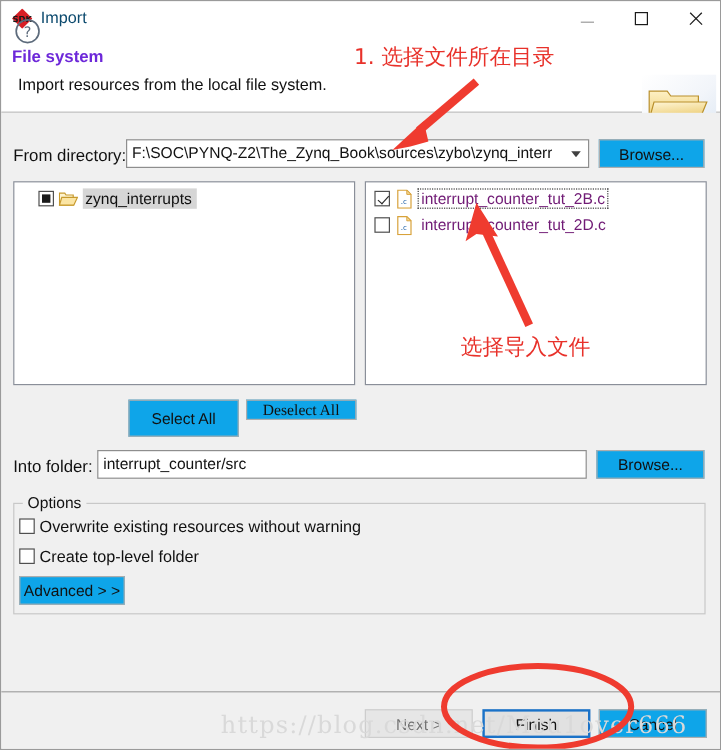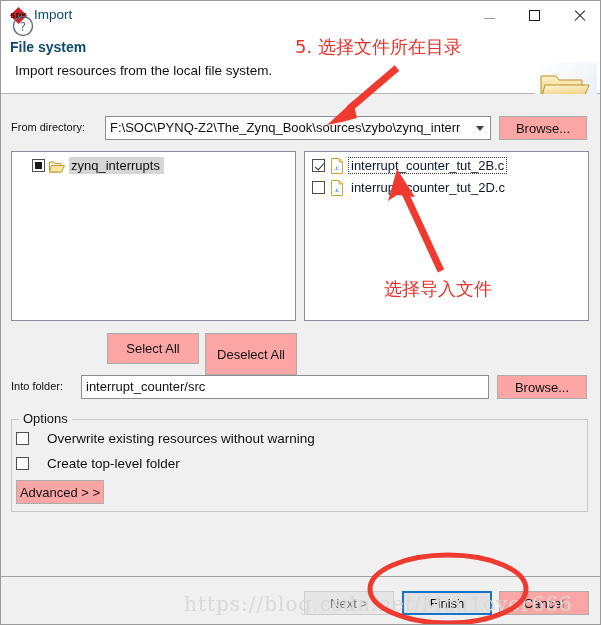--- a/index.html
+++ b/index.html
@@ -88,21 +88,21 @@
     height: 64px;
     background: #ffffff;
     border-bottom: 1px solid #b5b5b5;
     box-sizing: border-box;
   }
   .header-title {
     position: absolute;
     left: 9px; top: 9px;
     font-size: 14px;
     font-weight: bold;
-    color: #0c4a6e;
+    color: #6d28d9;
   }
   .header-desc {
     position: absolute;
     left: 14px; top: 33px;
     font-size: 13.5px;
     color: #111111;
   }
   .header-folder-icon {
     position: absolute;
     left: 534px; top: 32px;
@@ -113,21 +113,21 @@
   .body-area {
     position: absolute;
     left: 0; top: 93px;
     width: 601px;
     height: 482px;
     background: #f0f0f0;
   }
 
   .lbl {
     position: absolute;
-    font-size: 11px;
+    font-size: 14px;
     color: #111111;
     white-space: nowrap;
   }
 
   
   .combo {
     position: absolute;
     left: 104px; top: 115px;
     width: 386px; height: 24px;
     background: #ffffff;
@@ -148,21 +148,21 @@
     right: 6px; top: 9px;
     width: 0; height: 0;
     border-left: 4px solid transparent;
     border-right: 4px solid transparent;
     border-top: 5px solid #000000;
     opacity: 0.75;
   }
 
   .btn {
     position: absolute;
-    background: #fca5a5;
+    background: #0ea5e9;
     border: 1px solid #adadad;
     box-sizing: border-box;
     font-family: "Liberation Sans", sans-serif;
     font-size: 13px;
     color: #111111;
     display: flex;
     align-items: center;
     justify-content: center;
     cursor: default;
     padding: 0;
@@ -227,36 +227,36 @@
   .file-row {
     position: absolute;
     left: 7px;
     height: 19px;
     display: flex;
     align-items: center;
     gap: 5px;
   }
   .file-row-label {
     font-size: 13px;
-    color: #0f172a;
+    color: #701a75;
     white-space: nowrap;
     padding: 0 2px;
   }
   .file-row-label.focused {
     outline: 1px dotted #3a3a3a;
     outline-offset: 0px;
   }
 
   .folder-ico { width: 16px; height: 13px; flex: 0 0 auto; }
   .cfile-ico  { width: 14px; height: 16px; flex: 0 0 auto; }
 
   
   .btn-filter   { left: 10px;  top: 332px; width: 90px; height: 25px; }
   .btn-selall   { left: 106px; top: 332px; width: 92px; height: 31px; text-align: right; }
-  .btn-deselall { left: 204px; top: 332px; width: 92px; height: 42px; }
+  .btn-deselall { left: 204px; top: 332px; width: 92px; height: 17px; font-family: Liberation Serif, serif; }
 
   .into-label { left: 10px; top: 379px; }
   .into-input {
     position: absolute;
     left: 80px; top: 374px;
     width: 408px; height: 24px;
     background: #ffffff;
     border: 1px solid #8e8e8e;
     box-sizing: border-box;
   }
@@ -282,21 +282,21 @@
     background: #f0f0f0;
     padding: 0 4px;
     font-size: 13px;
     color: #111111;
   }
   .opt-row {
     position: absolute;
     left: 15px;
     display: flex;
     align-items: center;
-    gap: 18px;
+    gap: 4px;
   }
   .opt-row-label { font-size: 13.5px; color: #111111; white-space: nowrap; }
   .btn-advanced { left: 15px; top: 479px; width: 88px; height: 24px; }
 
   
   .footer {
     position: absolute;
     left: 0; top: 575px;
     width: 601px; height: 50px;
     background: #f0f0f0;
@@ -474,21 +474,21 @@
       <text x="11" y="15.5" font-size="12" font-family="DejaVu Sans, sans-serif" fill="#5d6b7c" text-anchor="middle">?</text>
     </svg>
   </div>
   <div class="btn btn-next disabled">Next &gt;</div>
   <div class="btn btn-finish">Finish</div>
   <div class="btn btn-cancel">Cancel</div>
 
   <div class="watermark">https://blog.csdn.net/Mcu1over666</div>
 
   <div class="anno-layer">
-    <div class="anno-text anno-1">5. 选择文件所在目录</div>
+    <div class="anno-text anno-1">1. 选择文件所在目录</div>
     <div class="anno-text anno-2">选择导入文件</div>
     <svg width="601" height="625" viewBox="0 0 601 625" style="position:absolute;left:0;top:0;">
 
       <g>
         <line x1="396" y1="67" x2="348" y2="108" stroke="#ef3b2f" stroke-width="7" stroke-linecap="butt"></line>
         <polygon points="326,124 352,100 356,117 341,121" fill="#ef3b2f"></polygon>
       </g>
 
       <g>
         <line x1="440" y1="270" x2="404" y2="192" stroke="#ef3b2f" stroke-width="7" stroke-linecap="butt"></line>

